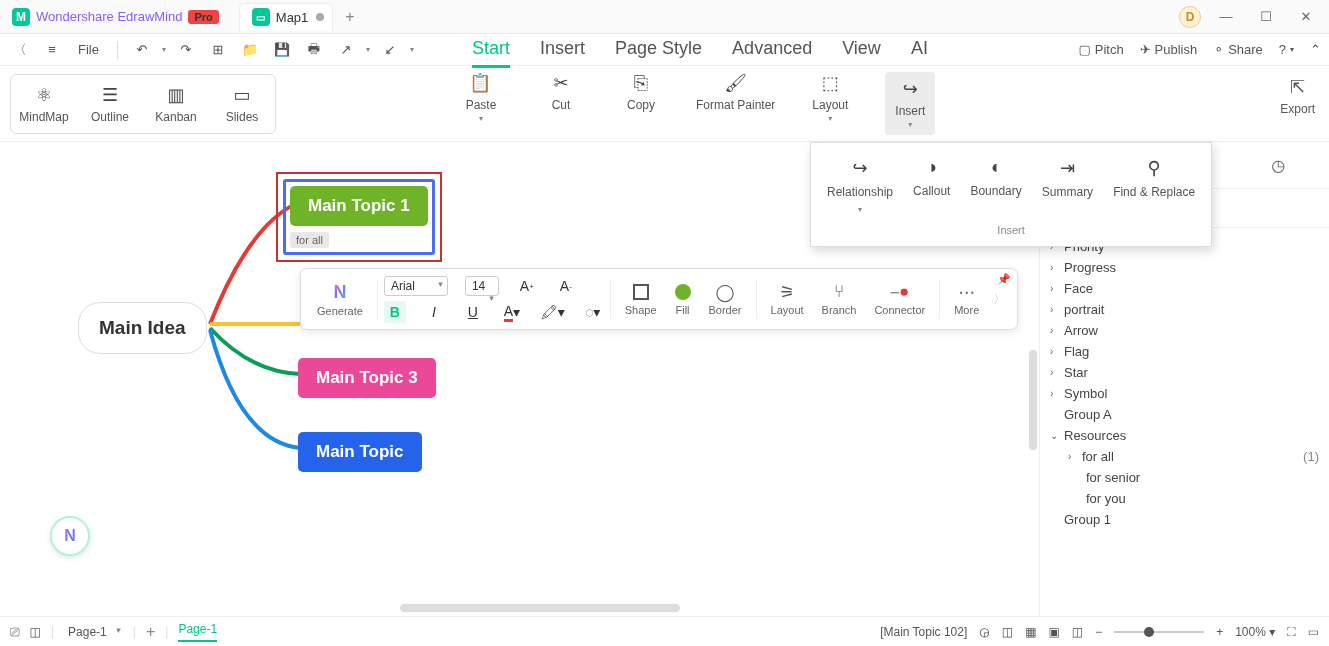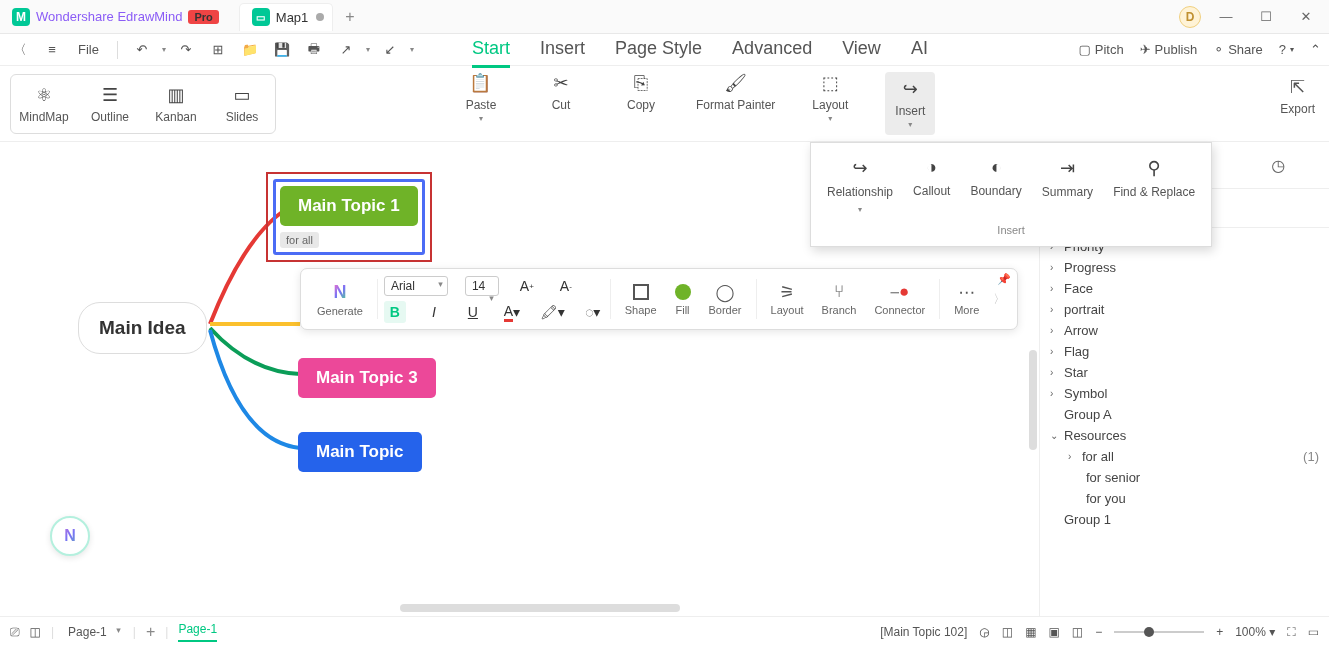--- a/index.html
+++ b/index.html
@@ -51,21 +51,21 @@
 .insert-wrapper { position:relative; padding-bottom: 20px;}
 .hl-red { position: absolute; border: 2px solid #c73333; pointer-events: none;}
 
 
 .canvas { position: absolute; left: 0; top: 142px; right: 290px; bottom: 30px; background: #fff; overflow: hidden; }
 .canvas svg { position: absolute; left: 0; top: 0; }
 
 
 .node { position: absolute; border-radius: 7px; color: #fff; font-weight: bold; font-size: 17px; display: flex; align-items: center; justify-content: center; padding: 10px 18px; }
 .main-idea { left: 78px; top: 160px; background: #fff; border: 1px solid #ddd; color: #333; font-size: 19px; padding: 14px 20px; border-radius: 22px;}
-.topic1-wrap { position: absolute; left: 266px; top: 30px; border: 2px solid #c73333; padding: 5px; }
+.topic1-wrap { position: absolute; left: 276px; top: 30px; border: 2px solid #c73333; padding: 5px; }
 .topic1-sel { border: 3px solid #4b6cf5; padding: 4px; border-radius: 3px; }
 .topic1 { background: #6fb328; padding: 10px 18px; border-radius: 5px;color:#fff;font-weight:bold;font-size:17px;text-align:center;}
 .tag-pill { background: #e8e8e8; color: #666; font-size: 11px; padding: 2px 6px; border-radius: 3px; margin-top: 6px; display: inline-block; }
 .topic3 { left: 298px; top: 216px; background: #ec4899; border-radius: 5px;}
 .topic { left: 298px; top: 290px; background: #2563eb; border-radius: 5px;}
 
 
 .float-toolbar { position: absolute; left: 300px; top: 268px; background: #fff; border: 1px solid #ddd; border-radius: 7px; box-shadow: 0 2px 8px rgba(0,0,0,0.1); display: flex; align-items: center; padding: 6px 8px; gap: 2px; z-index: 40; }
 .ft-sec { display: flex; flex-direction: column; align-items: center; gap: 2px; padding: 0 8px; font-size: 11px; color: #666; }
 .ft-row { display: flex; align-items: center; gap: 17px;}

